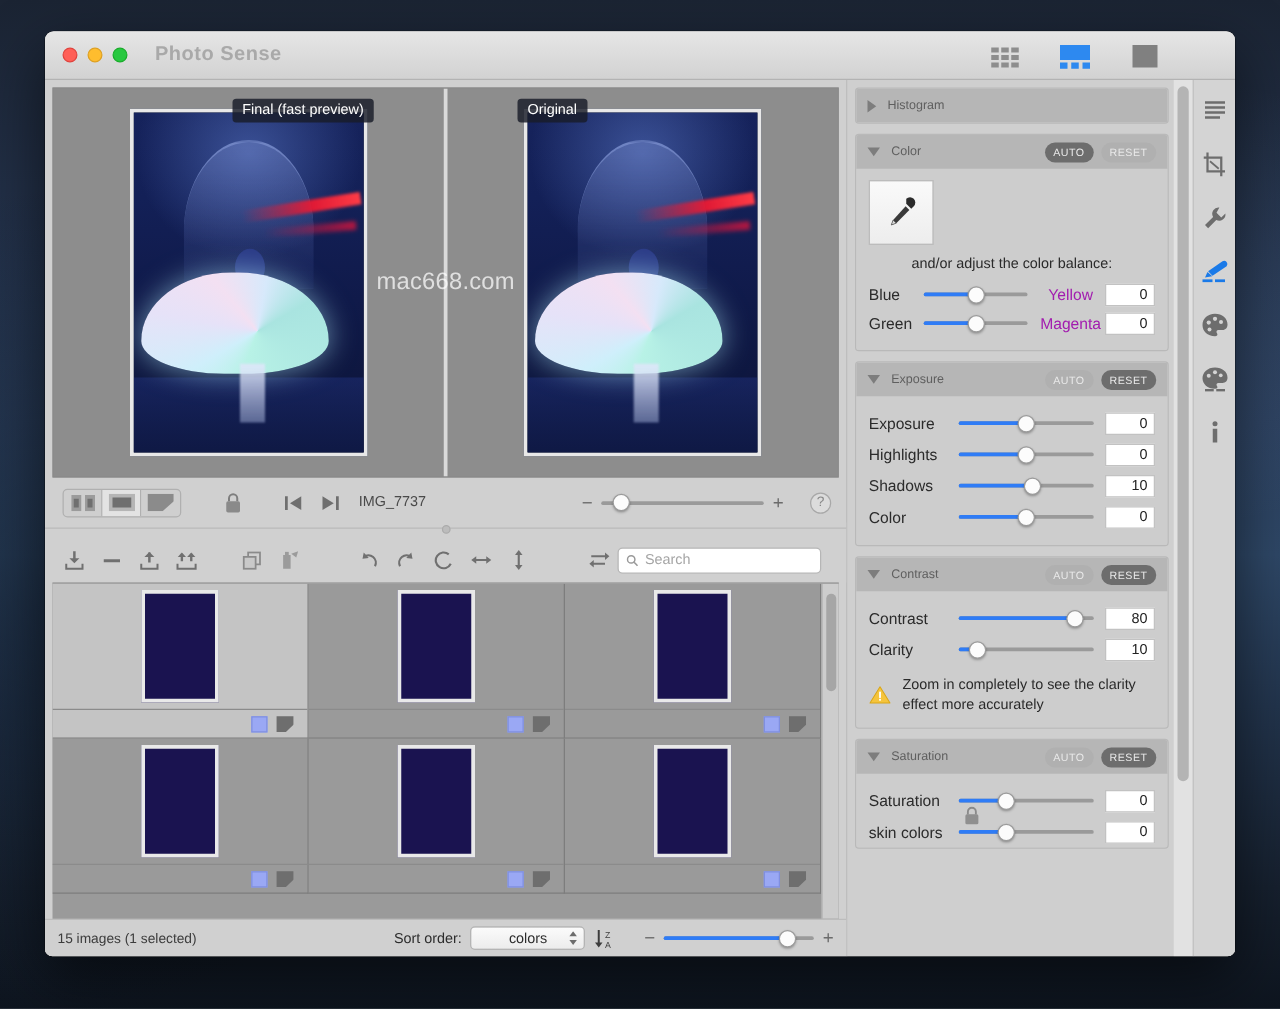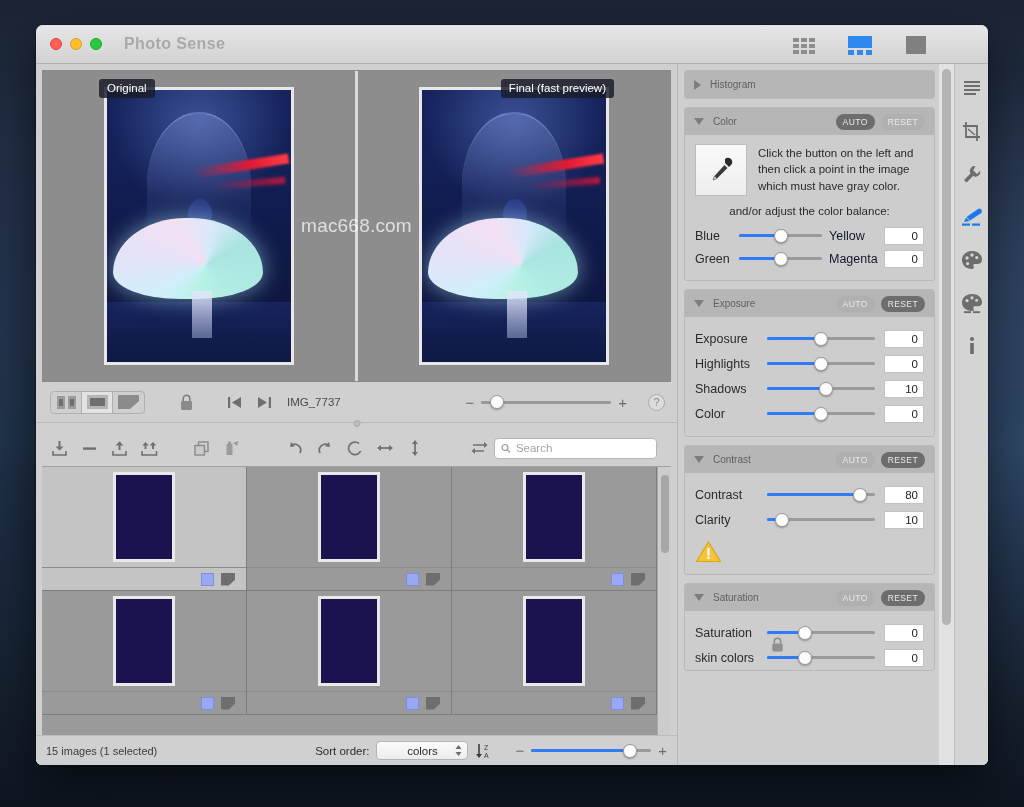--- a/index.html
+++ b/index.html
@@ -221,21 +221,21 @@
   .ctrl-val { flex:0 0 40px; height:18px; background:#fff; border:1px solid #c2c2c2;
               font-size:11.5px; color:#222; text-align:right; padding-right:5px; line-height:16px; margin-left:9px; }
 
   .eyedrop-row { display:flex; gap:11px; align-items:flex-start; }
   .eyedrop-btn { width:52px; height:52px; flex:0 0 52px; background:linear-gradient(180deg,#fafafa,#ededed);
                  border:1px solid #bcbcbc; display:flex; align-items:center; justify-content:center; cursor:pointer; }
   .eyedrop-text { font-size:11.5px; color:#2a2a2a; line-height:1.42; padding-top:1px; }
   .balance-title { text-align:center; font-size:11.5px; color:#2a2a2a; margin:9px 0 7px; }
   .bal-row { display:flex; align-items:center; height:23px; }
   .bal-l { font-size:12.5px; color:#2b2b2b; width:44px; flex:0 0 44px; }
-  .bal-r { font-size:12.5px; color:#0f172a; width:62px; flex:0 0 62px; text-align:left; padding-left:7px; }
+  .bal-r { font-size:12.5px; color:#a21caf; width:62px; flex:0 0 62px; text-align:center; padding-left:7px; }
   .bal-slider { flex:1; position:relative; height:14px; display:flex; align-items:center; min-width:0; }
 
   .warn-row { display:flex; gap:9px; align-items:center; margin-top:8px; }
   .warn-text { font-size:11.5px; color:#2a2a2a; line-height:1.4; }
 
   .lockmark { position:absolute; left:76px; top:-3px; }
 
   #panel-scroll { width:15px; flex:0 0 15px; background:#e2e2e2; position:relative; }
   #panel-scroll .thumb { position:absolute; left:3px; width:9px; top:5px; height:556px;
                          background:#b4b4b4; border-radius:5px; }
@@ -293,34 +293,34 @@
           <div class="photo">
             <div class="room"></div>
               <div class="arch"></div>
             <div class="redbeam"></div>
               <div class="redbeam2"></div>
             <div class="floor"></div>
               <div class="head"></div>
             <div class="skirt"></div>
               <div class="legs"></div>
           </div>
-          <div class="badge left">Original</div>
+          <div class="badge right">Final (fast preview)</div>
         </div>
         <div class="pane">
           <div class="photo">
             <div class="room"></div>
               <div class="arch"></div>
             <div class="redbeam"></div>
               <div class="redbeam2"></div>
             <div class="floor"></div>
               <div class="head"></div>
             <div class="skirt"></div>
               <div class="legs"></div>
           </div>
-          <div class="badge right">Final (fast preview)</div>
+          <div class="badge left">Original</div>
         </div>
         <div id="watermark">mac668.com</div>
       </div>
 
       <div id="preview-toolbar">
         <div class="seg">
           <div class="sbtn">
             <svg width="19" height="13" viewBox="0 0 19 13">
               <rect x="0" y="0" width="8" height="13" fill="#9b9b9b"></rect>
                 <rect x="2" y="3" width="4" height="7" fill="#6f6f6f"></rect>
@@ -628,21 +628,20 @@
           </div>
           <div class="pbody">
             <div class="eyedrop-row">
               <div class="eyedrop-btn">
                 <svg width="30" height="30" viewBox="0 0 30 30">
                   <path d="M19 4 a4 4 0 0 1 6 6 l-2 2 -4 -4 Z" fill="#2b2b2b"></path>
                   <path d="M18.5 10 L21.5 13 L11 23.5 L7 25 L8.5 21 Z" fill="#3a3a3a"></path>
                   <path d="M8.5 21 L7 25 L11 23.5 Z" fill="#dcdcdc" stroke="#555" stroke-width=".6"></path>
                 </svg>
               </div>
-              <div class="eyedrop-text">Click the button on the left and then click a point in the image which must have gray color.</div>
             </div>
             <div class="balance-title">and/or adjust the color balance:</div>
 
             <div class="bal-row">
               <span class="bal-l">Blue</span>
               <div class="bal-slider">
                 <div class="strack" style="width:100%"></div>
                   <div class="sfill" style="width:50%"></div>
                 <div class="sknob" style="left:50%"></div>
               </div>
@@ -738,20 +737,21 @@
                   <div class="sknob" style="left:14%"></div>
               </div>
               <span class="ctrl-val">10</span>
             </div>
             <div class="warn-row">
               <svg width="27" height="24" viewBox="0 0 27 24">
                 <path d="M13.5 2 L25.5 21.5 H1.5 Z" fill="#f5c43c" stroke="#d9a616" stroke-width="1.2" stroke-linejoin="round"></path>
                 <rect x="12.4" y="8" width="2.2" height="7.5" fill="#fff"></rect>
                 <rect x="12.4" y="16.6" width="2.2" height="2.2" fill="#fff"></rect>
               </svg>
+              <div class="warn-text">Zoom in completely to see the clarity effect more accurately</div>
             </div>
           </div>
         </div>
 
         <div class="panel">
           <div class="phead">
             <span class="tri down"></span>
             <span class="ptitle">Saturation</span>
             <span class="pbtns">
               <span class="pill">AUTO</span>

